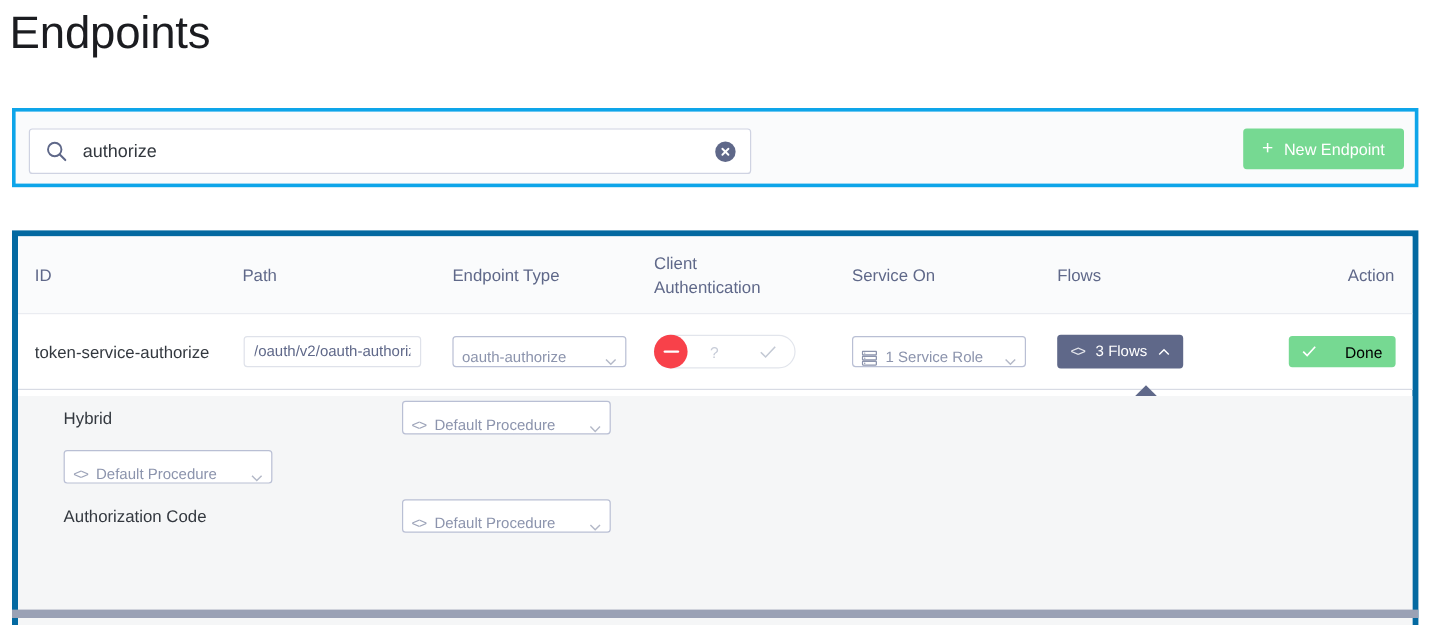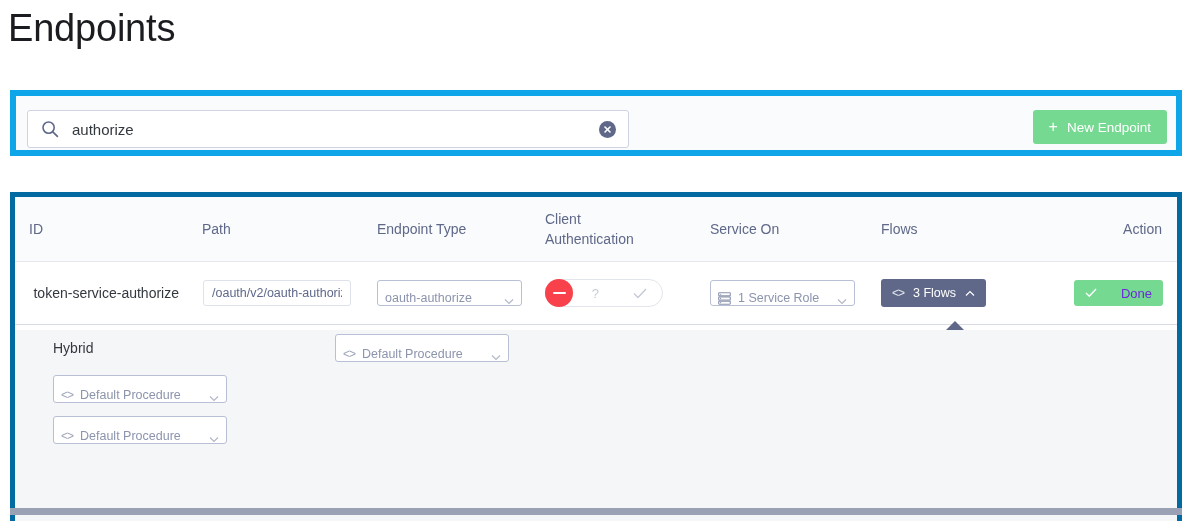--- a/index.html
+++ b/index.html
@@ -27,21 +27,21 @@
   }
 
   
   .toolbar {
     position: absolute;
     left: 10px;
     top: 90px;
     width: 1172px;
     height: 66px;
     background: #fafbfc;
-    border: 6px solid #0ea5e9;
+    border: 3px solid #0ea5e9;
     box-sizing: border-box;
   }
   .search-wrap {
     position: absolute;
     left: 11px;
     top: 14px;
     width: 602px;
     height: 38px;
     background: #ffffff;
     border: 1px solid #cfd3e2;
@@ -239,21 +239,21 @@
     padding: 0 11px;
     cursor: pointer;
     white-space: nowrap;
   }
 
   .done-btn {
     height: 26px;
     background: #76d992;
     border: none;
     border-radius: 3px;
-    color: #6d28d9;
+    color: #000000;
     font-family: "Liberation Sans", sans-serif;
     font-size: 13px;
     display: flex;
     align-items: center;
     gap: 24px;
     padding: 0 11px;
     cursor: pointer;
   }
 
   
@@ -349,21 +349,21 @@
       <span>Client</span><br>
       <span>Authentication</span>
     </div>
     <div class="th" style="left:695px;">Service On</div>
     <div class="th" style="left:866px;">Flows</div>
     <div class="th" style="right:15px;">Action</div>
   </div>
 
   <div class="trow">
 
-    <div class="cell id-cell" style="left:14px;text-align:right;">token-service-authorize</div>
+    <div class="cell id-cell" style="left:14px;">token-service-authorize</div>
 
     <input class="path-input cell" style="left: 188px;" type="text" value="/oauth/v2/oauth-authoriz">
 
     <div class="select-box cell" style="left:362px; width:145px;">
       <span class="sel-label">oauth-authorize</span>
       <svg class="chev" width="10" height="7" viewBox="0 0 10 7">
         <polyline points="1,1.5 5,5.5 9,1.5" fill="none" stroke="#9aa1b5" stroke-width="1.2"></polyline>
       </svg>
     </div>
 
@@ -430,20 +430,21 @@
       <div class="select-box proc-select">
         <span class="code-icon">&lt;&gt;</span>
         <span class="sel-label">Default Procedure</span>
         <svg class="chev" width="10" height="7" viewBox="0 0 10 7">
           <polyline points="1,1.5 5,5.5 9,1.5" fill="none" stroke="#9aa1b5" stroke-width="1.2"></polyline>
         </svg>
       </div>
     </div>
 
     <div class="proc-row">
+      <div class="proc-label">Authorization Code</div>
       <div class="select-box proc-select">
         <span class="code-icon">&lt;&gt;</span>
         <span class="sel-label">Default Procedure</span>
         <svg class="chev" width="10" height="7" viewBox="0 0 10 7">
           <polyline points="1,1.5 5,5.5 9,1.5" fill="none" stroke="#9aa1b5" stroke-width="1.2"></polyline>
         </svg>
       </div>
     </div>
 
   </div>

